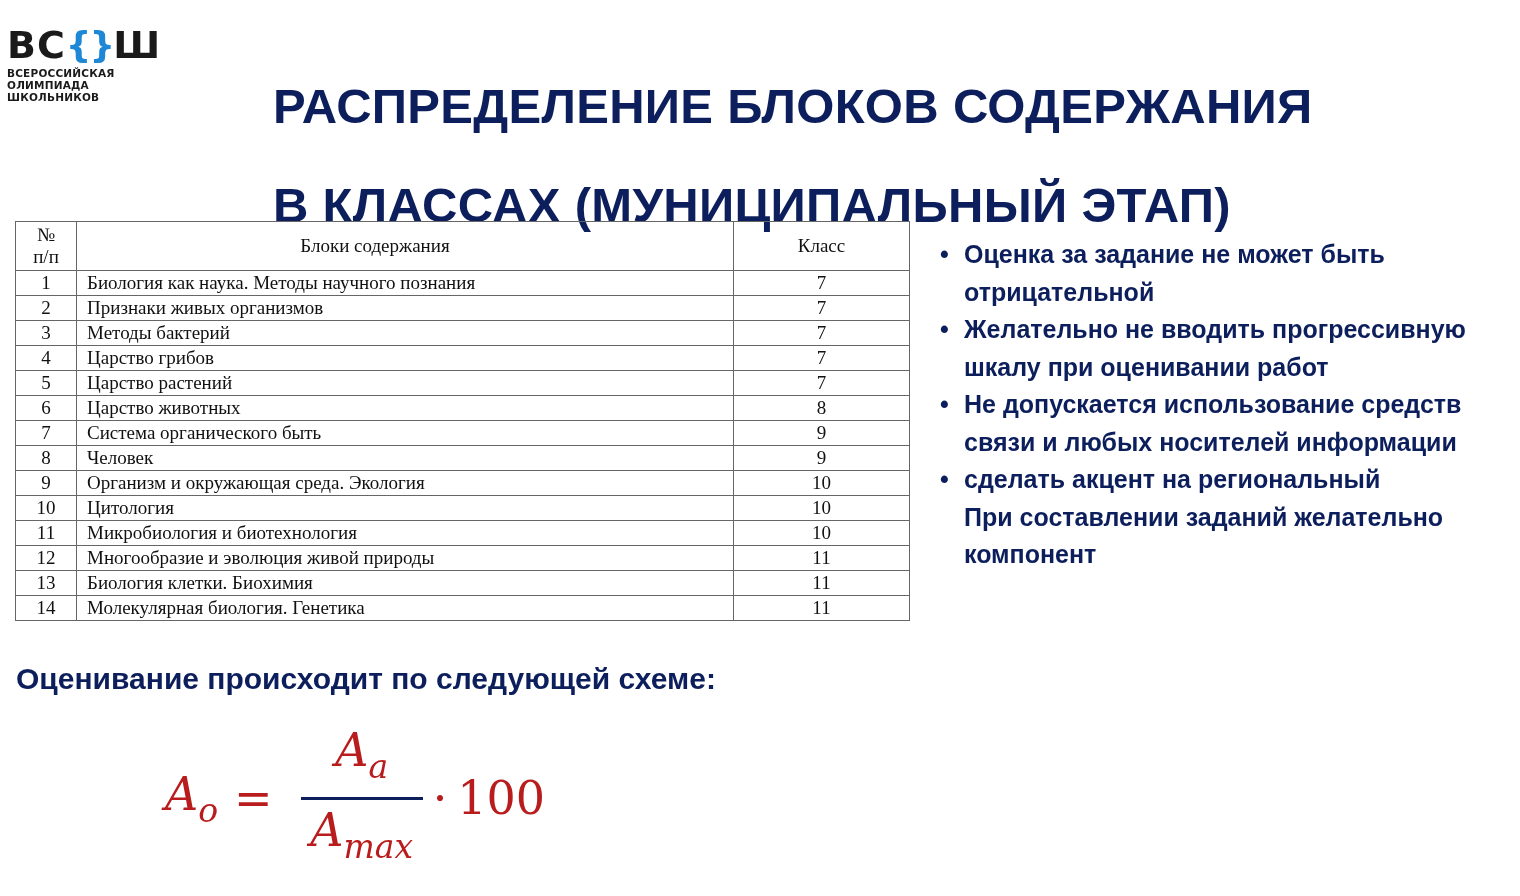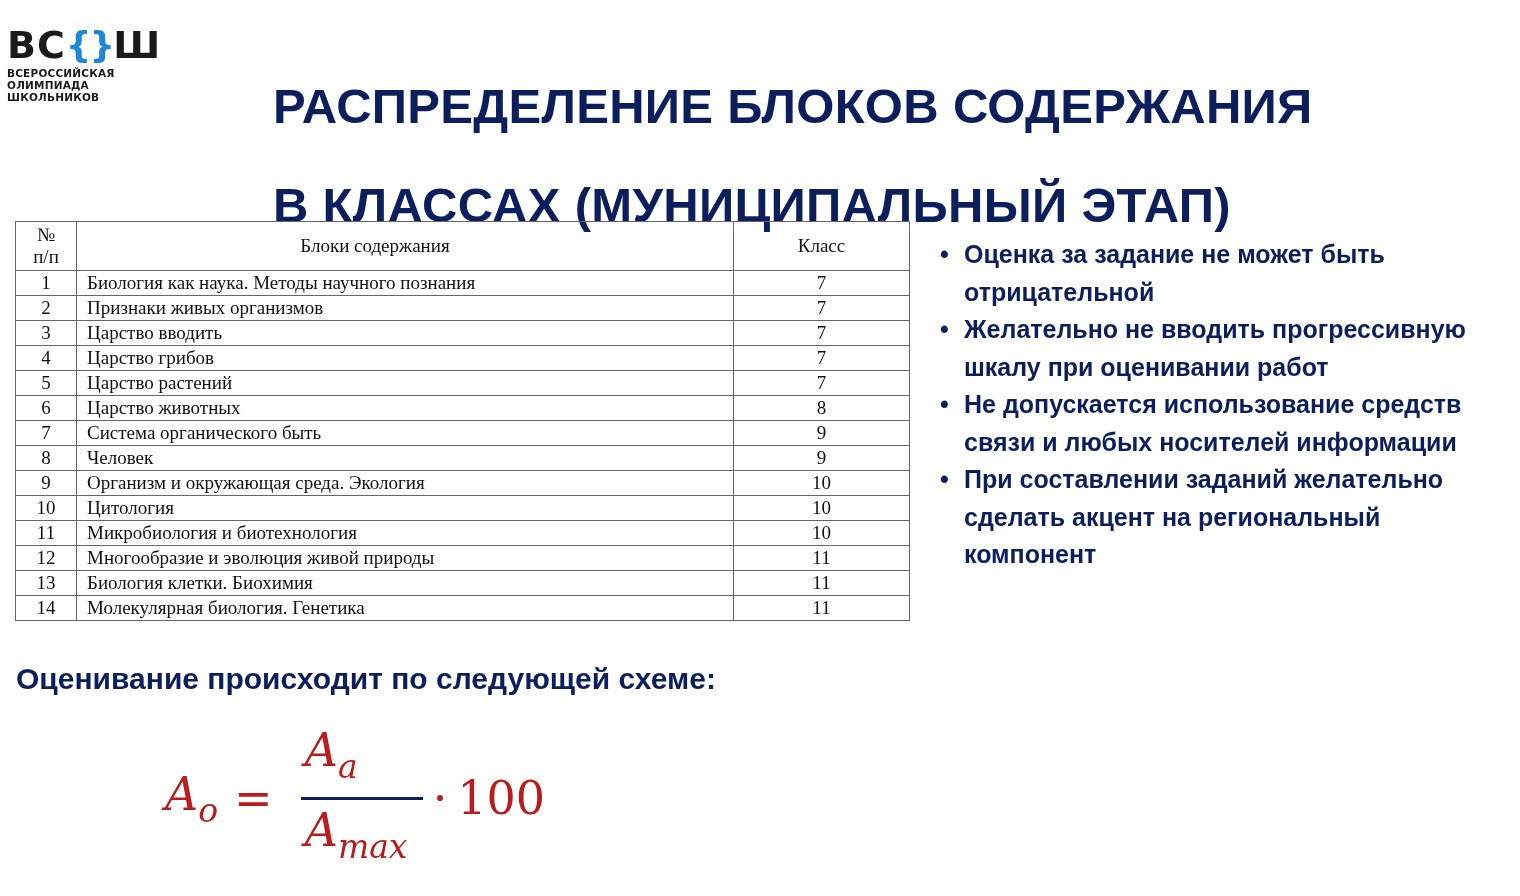--- a/index.html
+++ b/index.html
@@ -24,21 +24,21 @@
 
   .bullets { position: absolute; left: 938px; top: 236px; width: 580px; margin: 0; padding: 0; list-style: none; font-family: "Liberation Sans", sans-serif; font-weight: bold; font-size: 25px; line-height: 37.5px; color: #0c1f5c; }
   .bullets li { position: relative; padding-left: 26px; }
   .bullets .dot { position: absolute; left: 2px; top: 0; }
 
   .scheme { position: absolute; left: 16px; top: 662px; font-family: "Liberation Sans", sans-serif; font-weight: bold; font-size: 30px; color: #0c1f5c; white-space: nowrap; }
 
   .formula { position: absolute; left: 165px; top: 728px; height: 140px; display: flex; align-items: center; font-family: "DejaVu Serif", serif; color: #b91c1c; font-size: 46px; }
   .formula i { font-style: italic; }
   .formula sub { font-size: 33px; vertical-align: -12px; font-style: italic; }
-  .frac { display: inline-flex; flex-direction: column; align-items: flex-start; margin: 0 6px 0 14px; }
+  .frac { display: inline-flex; flex-direction: column; align-items: center; margin: 0 6px 0 14px; }
   .frac .num, .frac .den { line-height: 60px; padding: 0 4px; }
   .frac .bar { width: 122px; height: 3px; background: #0c1f5c; }
   .eq { margin: 0 14px 0 16px; }
   .cdot { margin: 0 10px 0 4px; font-style: normal; }
   .hundred { font-style: normal; }
 </style>
 </head>
 <body>
 
 <div class="logo">
@@ -76,21 +76,21 @@
         <td class="c-block">Биология как наука. Методы научного познания</td>
         <td class="c-class">7</td>
       </tr>
     <tr>
         <td class="c-num">2</td>
         <td class="c-block">Признаки живых организмов</td>
         <td class="c-class">7</td>
       </tr>
     <tr>
         <td class="c-num">3</td>
-        <td class="c-block">Царство вводить</td>
+        <td class="c-block">Методы бактерий</td>
         <td class="c-class">7</td>
       </tr>
     <tr>
         <td class="c-num">4</td>
         <td class="c-block">Царство грибов</td>
         <td class="c-class">7</td>
       </tr>
     <tr>
         <td class="c-num">5</td>
         <td class="c-block">Царство растений</td>
@@ -155,22 +155,22 @@
     <div>Желательно не вводить прогрессивную</div>
     <div>шкалу при оценивании работ</div>
   </li>
   <li>
     <span class="dot">•</span>
     <div>Не допускается использование средств</div>
     <div>связи и любых носителей информации</div>
   </li>
   <li>
     <span class="dot">•</span>
+    <div>сделать акцент на региональный</div>
     <div>При составлении заданий желательно</div>
-    <div>сделать акцент на региональный</div>
     <div>компонент</div>
   </li>
 </ul>
 
 <div class="scheme">Оценивание происходит по следующей схеме:</div>
 
 <div class="formula">
   <i><span>A</span><sub>o</sub></i>
   <span class="eq">=</span>
   <span class="frac">

